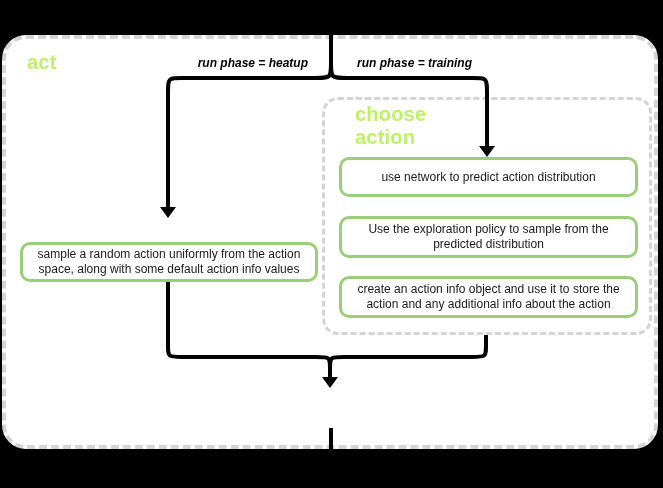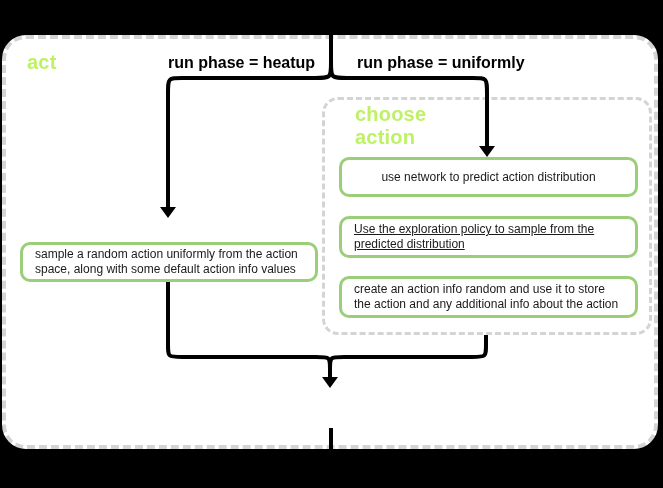--- a/index.html
+++ b/index.html
@@ -33,36 +33,36 @@
     box-sizing:border-box;border:3px dashed var(--group-border);
     border-radius:16px;background:transparent;
   }
   #choose-title{left:343px;top:103px;width:105px;line-height:23px;margin-left:12px;}
   
   #edges{position:absolute;left:0;top:0;pointer-events:none;}
   .edge-path{stroke:var(--edge);stroke-width:4;fill:none;stroke-linejoin:round;}
   .arrowhead{fill:var(--edge);stroke:none;}
   
   .edge-label{
-    position:absolute;font-size:16px;font-weight:bold;color:#000;
-    line-height:14px;white-space:nowrap;
+    position:absolute;font-size:12px;font-weight:bold;color:#000;
+    line-height:14px;white-space:nowrap;font-style:italic;
   }
   #label-heatup{left:168px;top:56px;width:140px;text-align:right;}
   #label-training{left:357px;top:56px;width:150px;text-align:left;}
   
   .node{
     position:absolute;box-sizing:border-box;background:var(--frame-bg);
     border:3px solid var(--node-border);border-radius:10px;
     display:flex;align-items:center;justify-content:center;
-    text-align:left;font-size:12px;line-height:15px;color:var(--text);
+    text-align:center;font-size:12px;line-height:15px;color:var(--text);
     padding:9px 12px;
   }
   #node-sample      {left:20px; top:218px;width:298px;height:40px;margin-top:24px;}
   #node-network     {left:339px;top:157px;width:299px;height:40px;}
-  #node-exploration {left:339px;top:216px;width:299px;height:42px;text-decoration:underline;}
+  #node-exploration {left:339px;top:216px;width:299px;height:42px;}
   #node-create      {left:339px;top:276px;width:299px;height:42px;}
   #node-filter      {left:185px;top:388px;width:293px;height:40px;}
 </style>
 </head>
 <body>
 
 <div id="canvas">
 
   <div id="act-frame"></div>
   <div id="act-title" class="frame-title">act</div>
@@ -76,20 +76,20 @@
     <polygon class="arrowhead" points="160,207 176,207 168,218"></polygon>
     <path class="edge-path" d="M 331 62 C 331 78, 331 78, 347 78 L 473 78 C 487 78, 487 78, 487 94 L 487 147"></path>
     <polygon class="arrowhead" points="479,146 495,146 487,157"></polygon>
     <path class="edge-path" d="M 168 258 L 168 344 C 168 357, 168 357, 182 357 L 316 357 C 330 357, 330 357, 330 369 L 330 378"></path>
     <path class="edge-path" d="M 486 335 L 486 344 C 486 357, 486 357, 472 357 L 344 357 C 330 357, 330 357, 330 369 L 330 378"></path>
     <polygon class="arrowhead" points="322,377 338,377 330,388"></polygon>
     <path class="edge-path" d="M 331 428 L 331 452"></path>
   </svg>
 
   <div id="label-heatup" class="edge-label">run phase = heatup</div>
-  <div id="label-training" class="edge-label">run phase = uniformly</div>
+  <div id="label-training" class="edge-label">run phase = training</div>
 
   <div id="node-sample" class="node">sample a random action uniformly from the action space, along with some default action info values</div>
   <div id="node-network" class="node">use network to predict action distribution</div>
   <div id="node-exploration" class="node">Use the exploration policy to sample from the predicted distribution</div>
-  <div id="node-create" class="node">create an action info random and use it to store the action and any additional info about the action</div>
+  <div id="node-create" class="node">create an action info object and use it to store the action and any additional info about the action</div>
 
 </div>
 
 </body></html>

